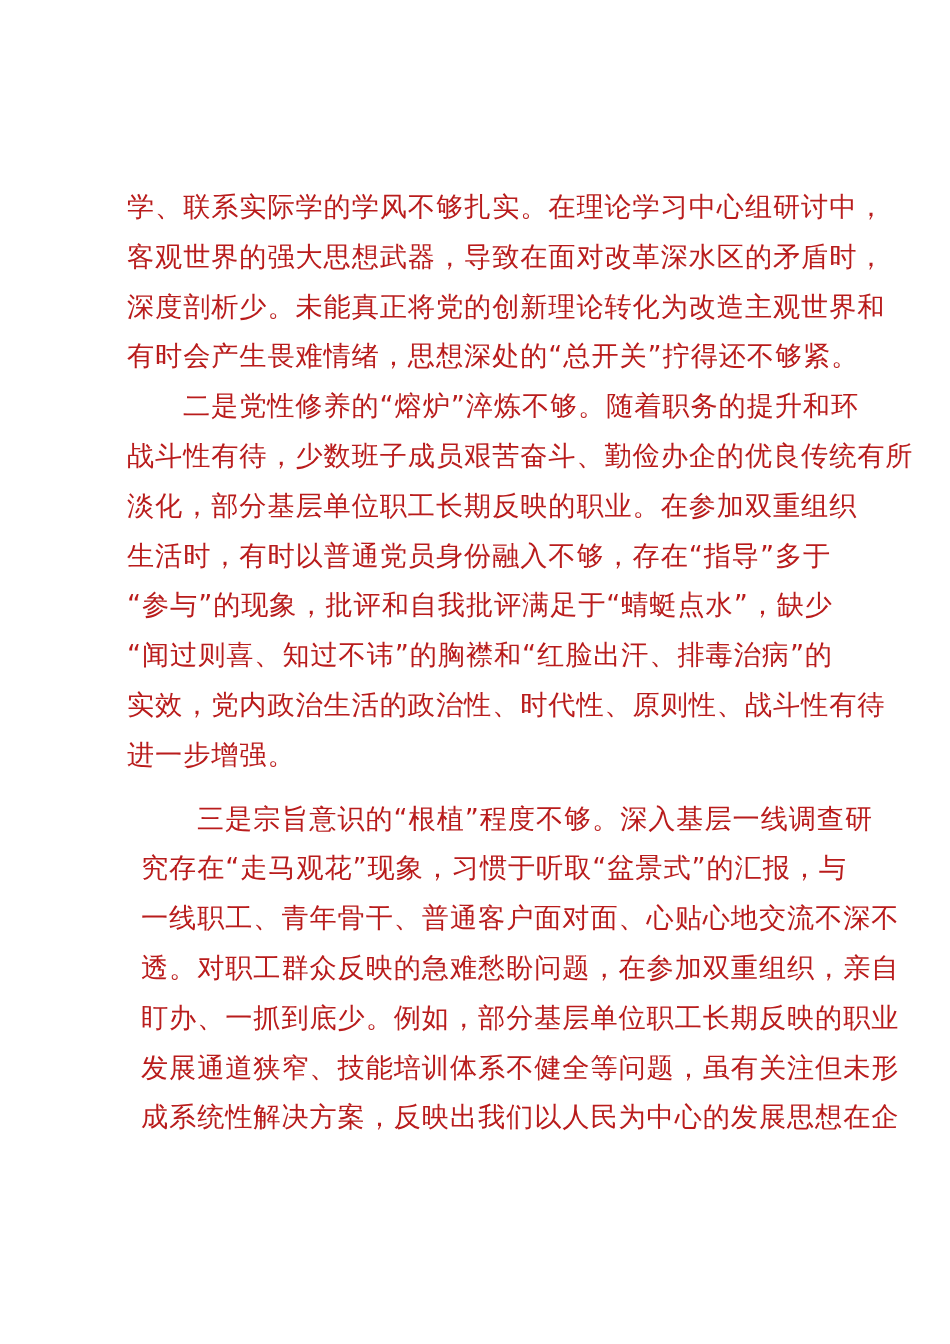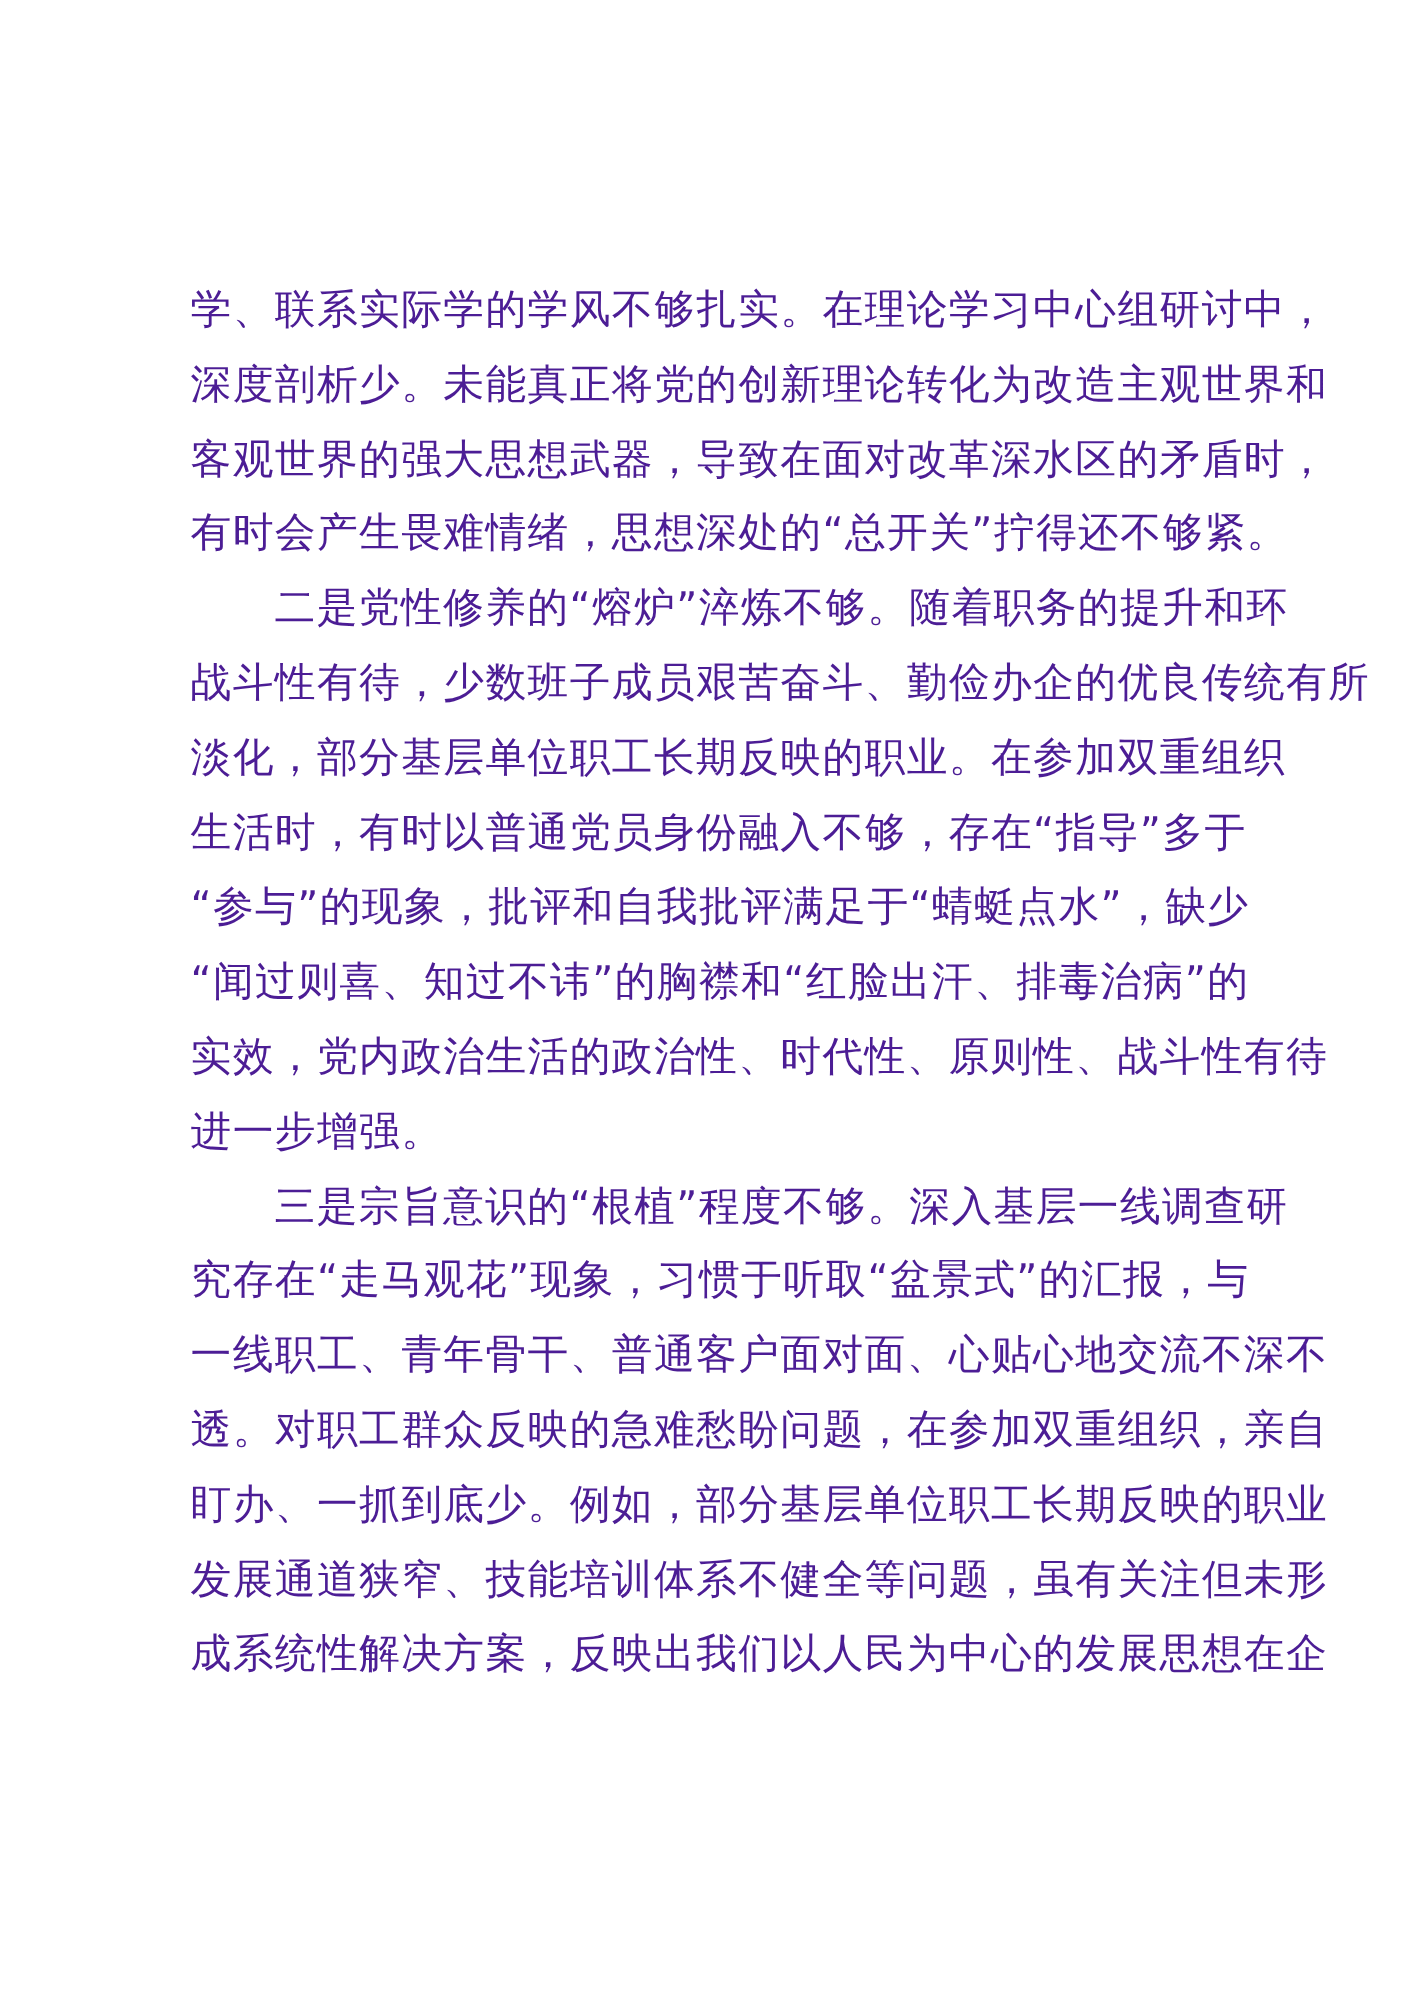--- a/index.html
+++ b/index.html
@@ -11,21 +11,21 @@
       width: 950px;
       height: 1344px;
       position: relative;
       overflow: hidden;
     }
     .page {
       position: absolute;
       left: 127px;
       top: 182px;
       width: 704px;
-      color: #4c1d95;
+      color: #b91c1c;
       font-family: "DejaVu Sans", "Liberation Sans", sans-serif;
       font-size: 27.2px;
       line-height: 49.8px;
       letter-spacing: 0.9px;
     }
     .line {
       display: block;
       white-space: nowrap;
       height: 49.8px;
     }
@@ -33,37 +33,37 @@
       padding-left: 56px;
     }
   </style>
 </head>
 <body>
 
 <div class="page">
 
   <p style="margin:0">
     <span class="line">学、联系实际学的学风不够扎实。在理论学习中心组研讨中，</span>
+    <span class="line">客观世界的强大思想武器，导致在面对改革深水区的矛盾时，</span>
     <span class="line">深度剖析少。未能真正将党的创新理论转化为改造主观世界和</span>
-    <span class="line">客观世界的强大思想武器，导致在面对改革深水区的矛盾时，</span>
     <span class="line">有时会产生畏难情绪，思想深处的“总开关”拧得还不够紧。</span>
   </p>
 
   <p style="margin:0">
     <span class="line indent">二是党性修养的“熔炉”淬炼不够。随着职务的提升和环</span>
     <span class="line">战斗性有待，少数班子成员艰苦奋斗、勤俭办企的优良传统有所</span>
     <span class="line">淡化，部分基层单位职工长期反映的职业。在参加双重组织</span>
     <span class="line">生活时，有时以普通党员身份融入不够，存在“指导”多于</span>
     <span class="line">“参与”的现象，批评和自我批评满足于“蜻蜓点水”，缺少</span>
     <span class="line">“闻过则喜、知过不讳”的胸襟和“红脸出汗、排毒治病”的</span>
     <span class="line">实效，党内政治生活的政治性、时代性、原则性、战斗性有待</span>
     <span class="line">进一步增强。</span>
   </p>
 
-  <p style="margin:0">
+  <p style="margin:14px">
     <span class="line indent">三是宗旨意识的“根植”程度不够。深入基层一线调查研</span>
     <span class="line">究存在“走马观花”现象，习惯于听取“盆景式”的汇报，与</span>
     <span class="line">一线职工、青年骨干、普通客户面对面、心贴心地交流不深不</span>
     <span class="line">透。对职工群众反映的急难愁盼问题，在参加双重组织，亲自</span>
     <span class="line">盯办、一抓到底少。例如，部分基层单位职工长期反映的职业</span>
     <span class="line">发展通道狭窄、技能培训体系不健全等问题，虽有关注但未形</span>
     <span class="line">成系统性解决方案，反映出我们以人民为中心的发展思想在企</span>
   </p>
 
 </div>

